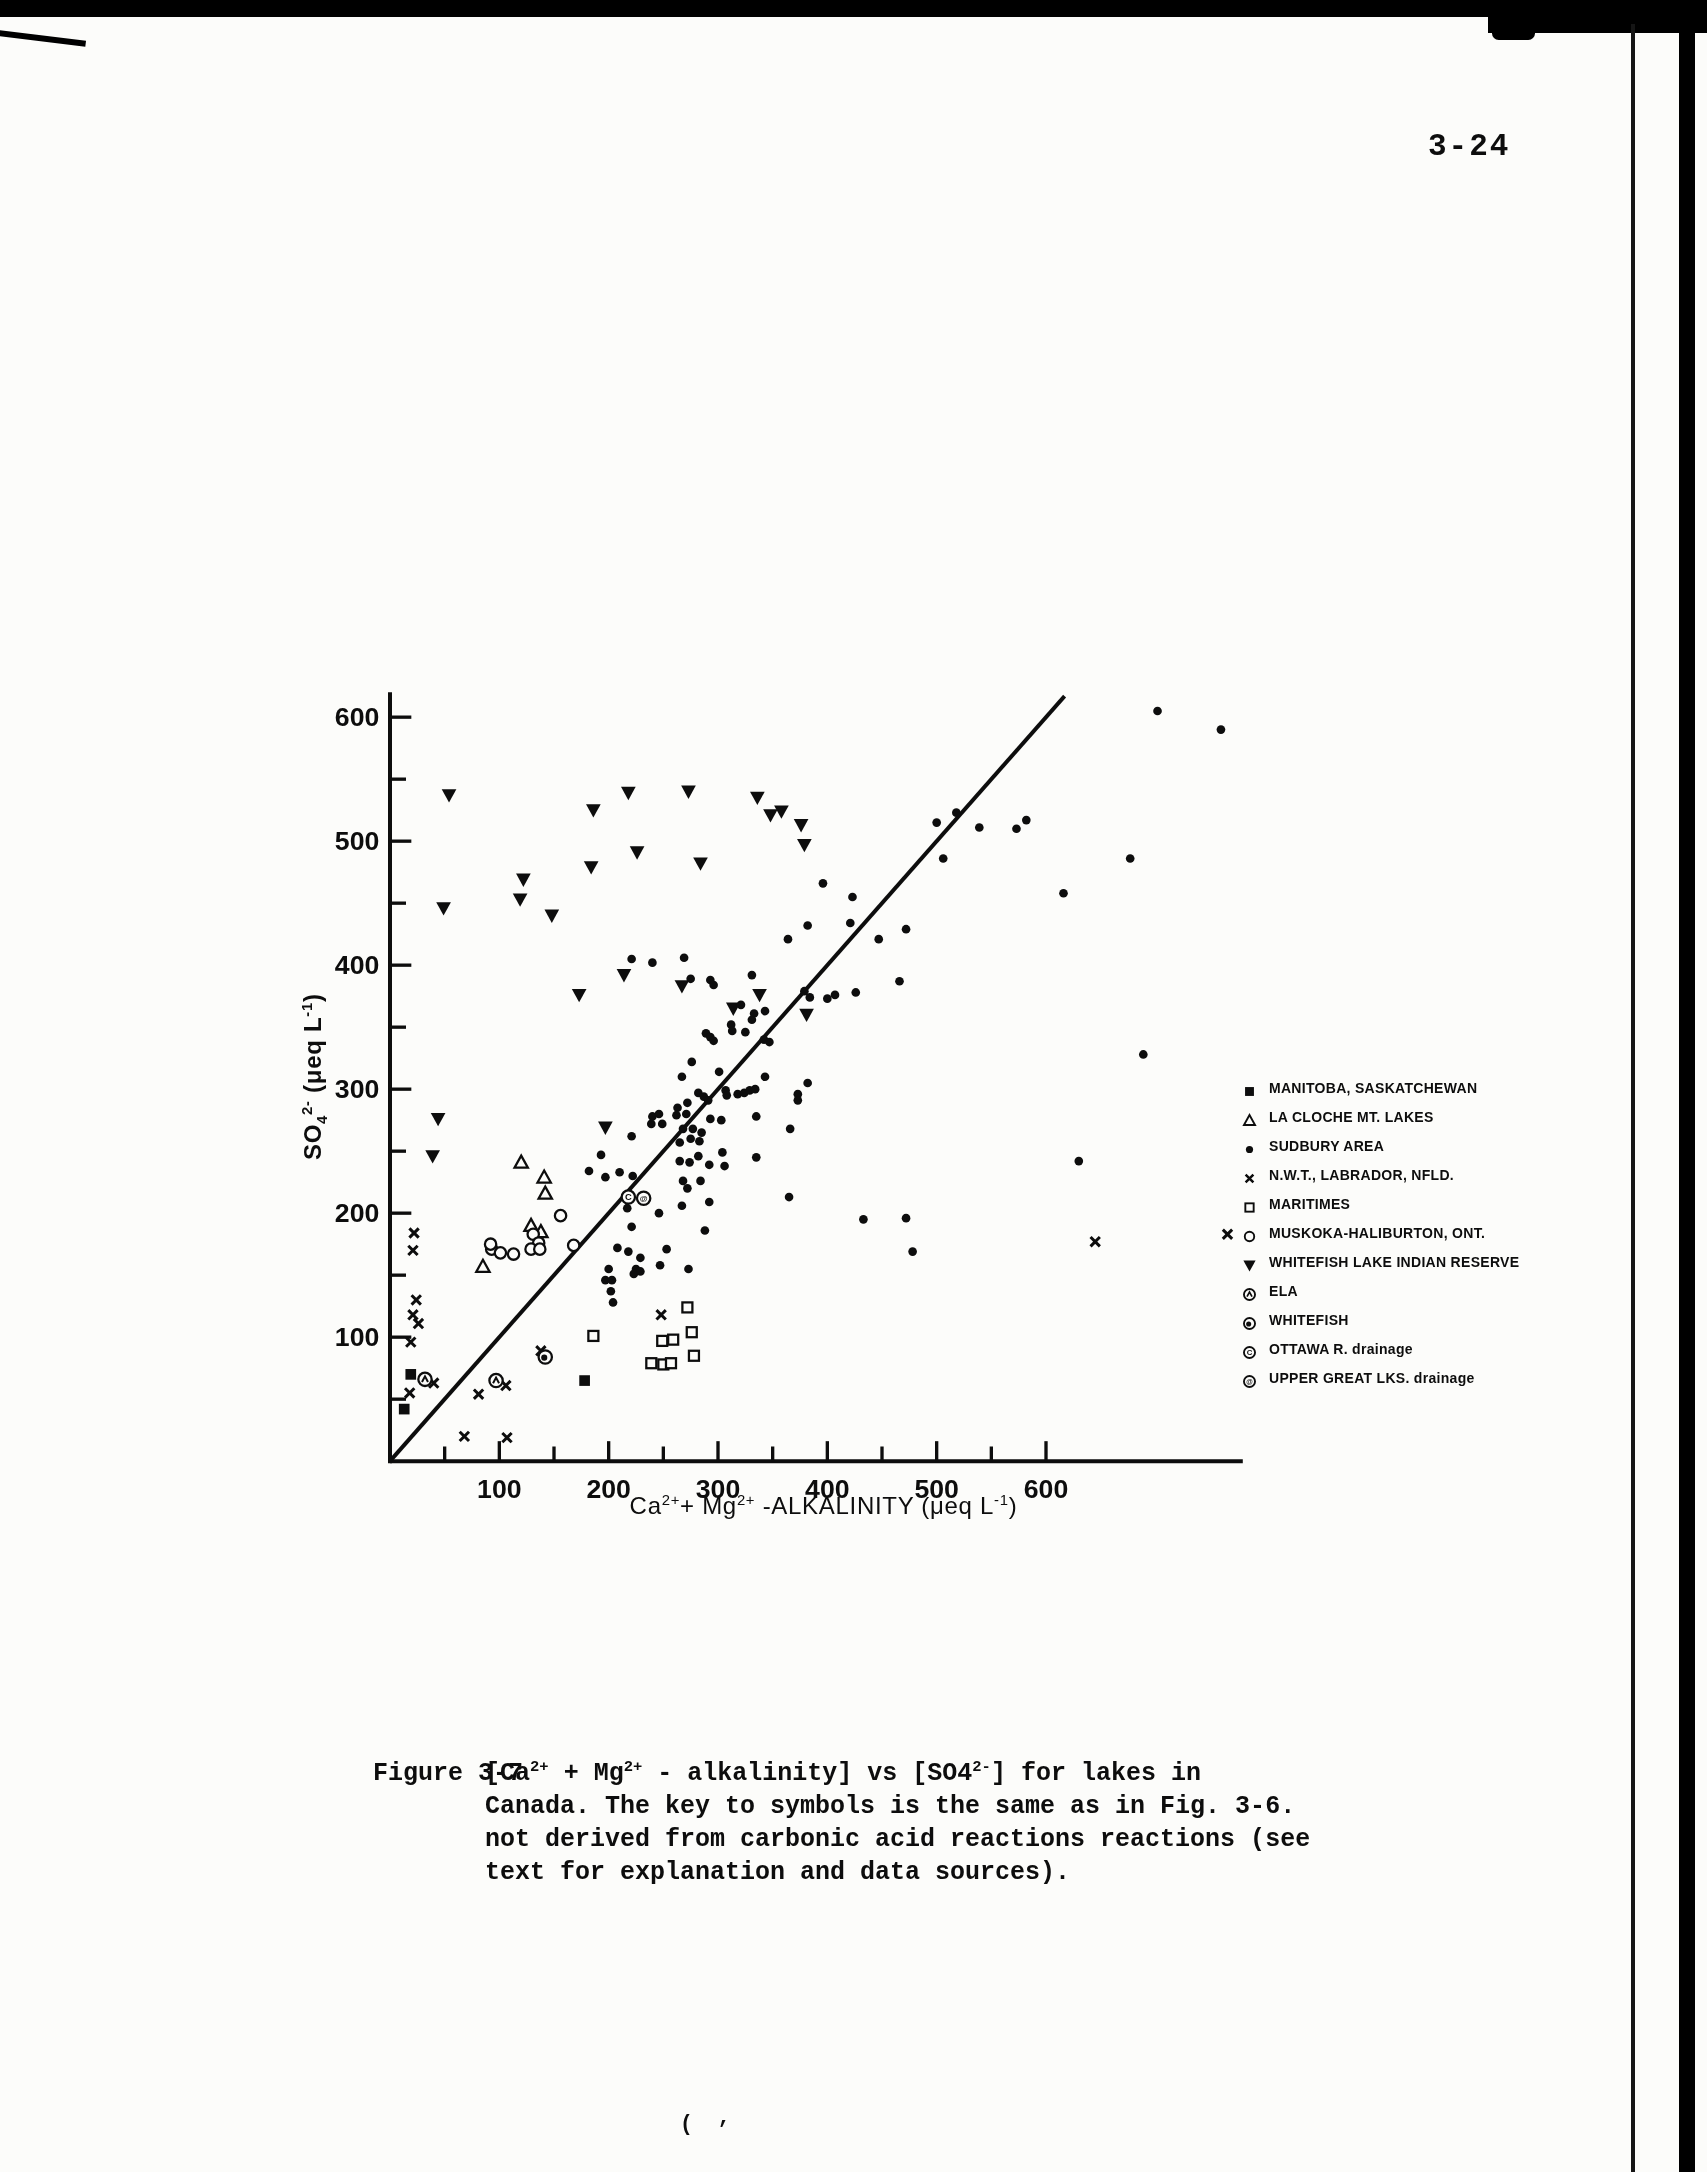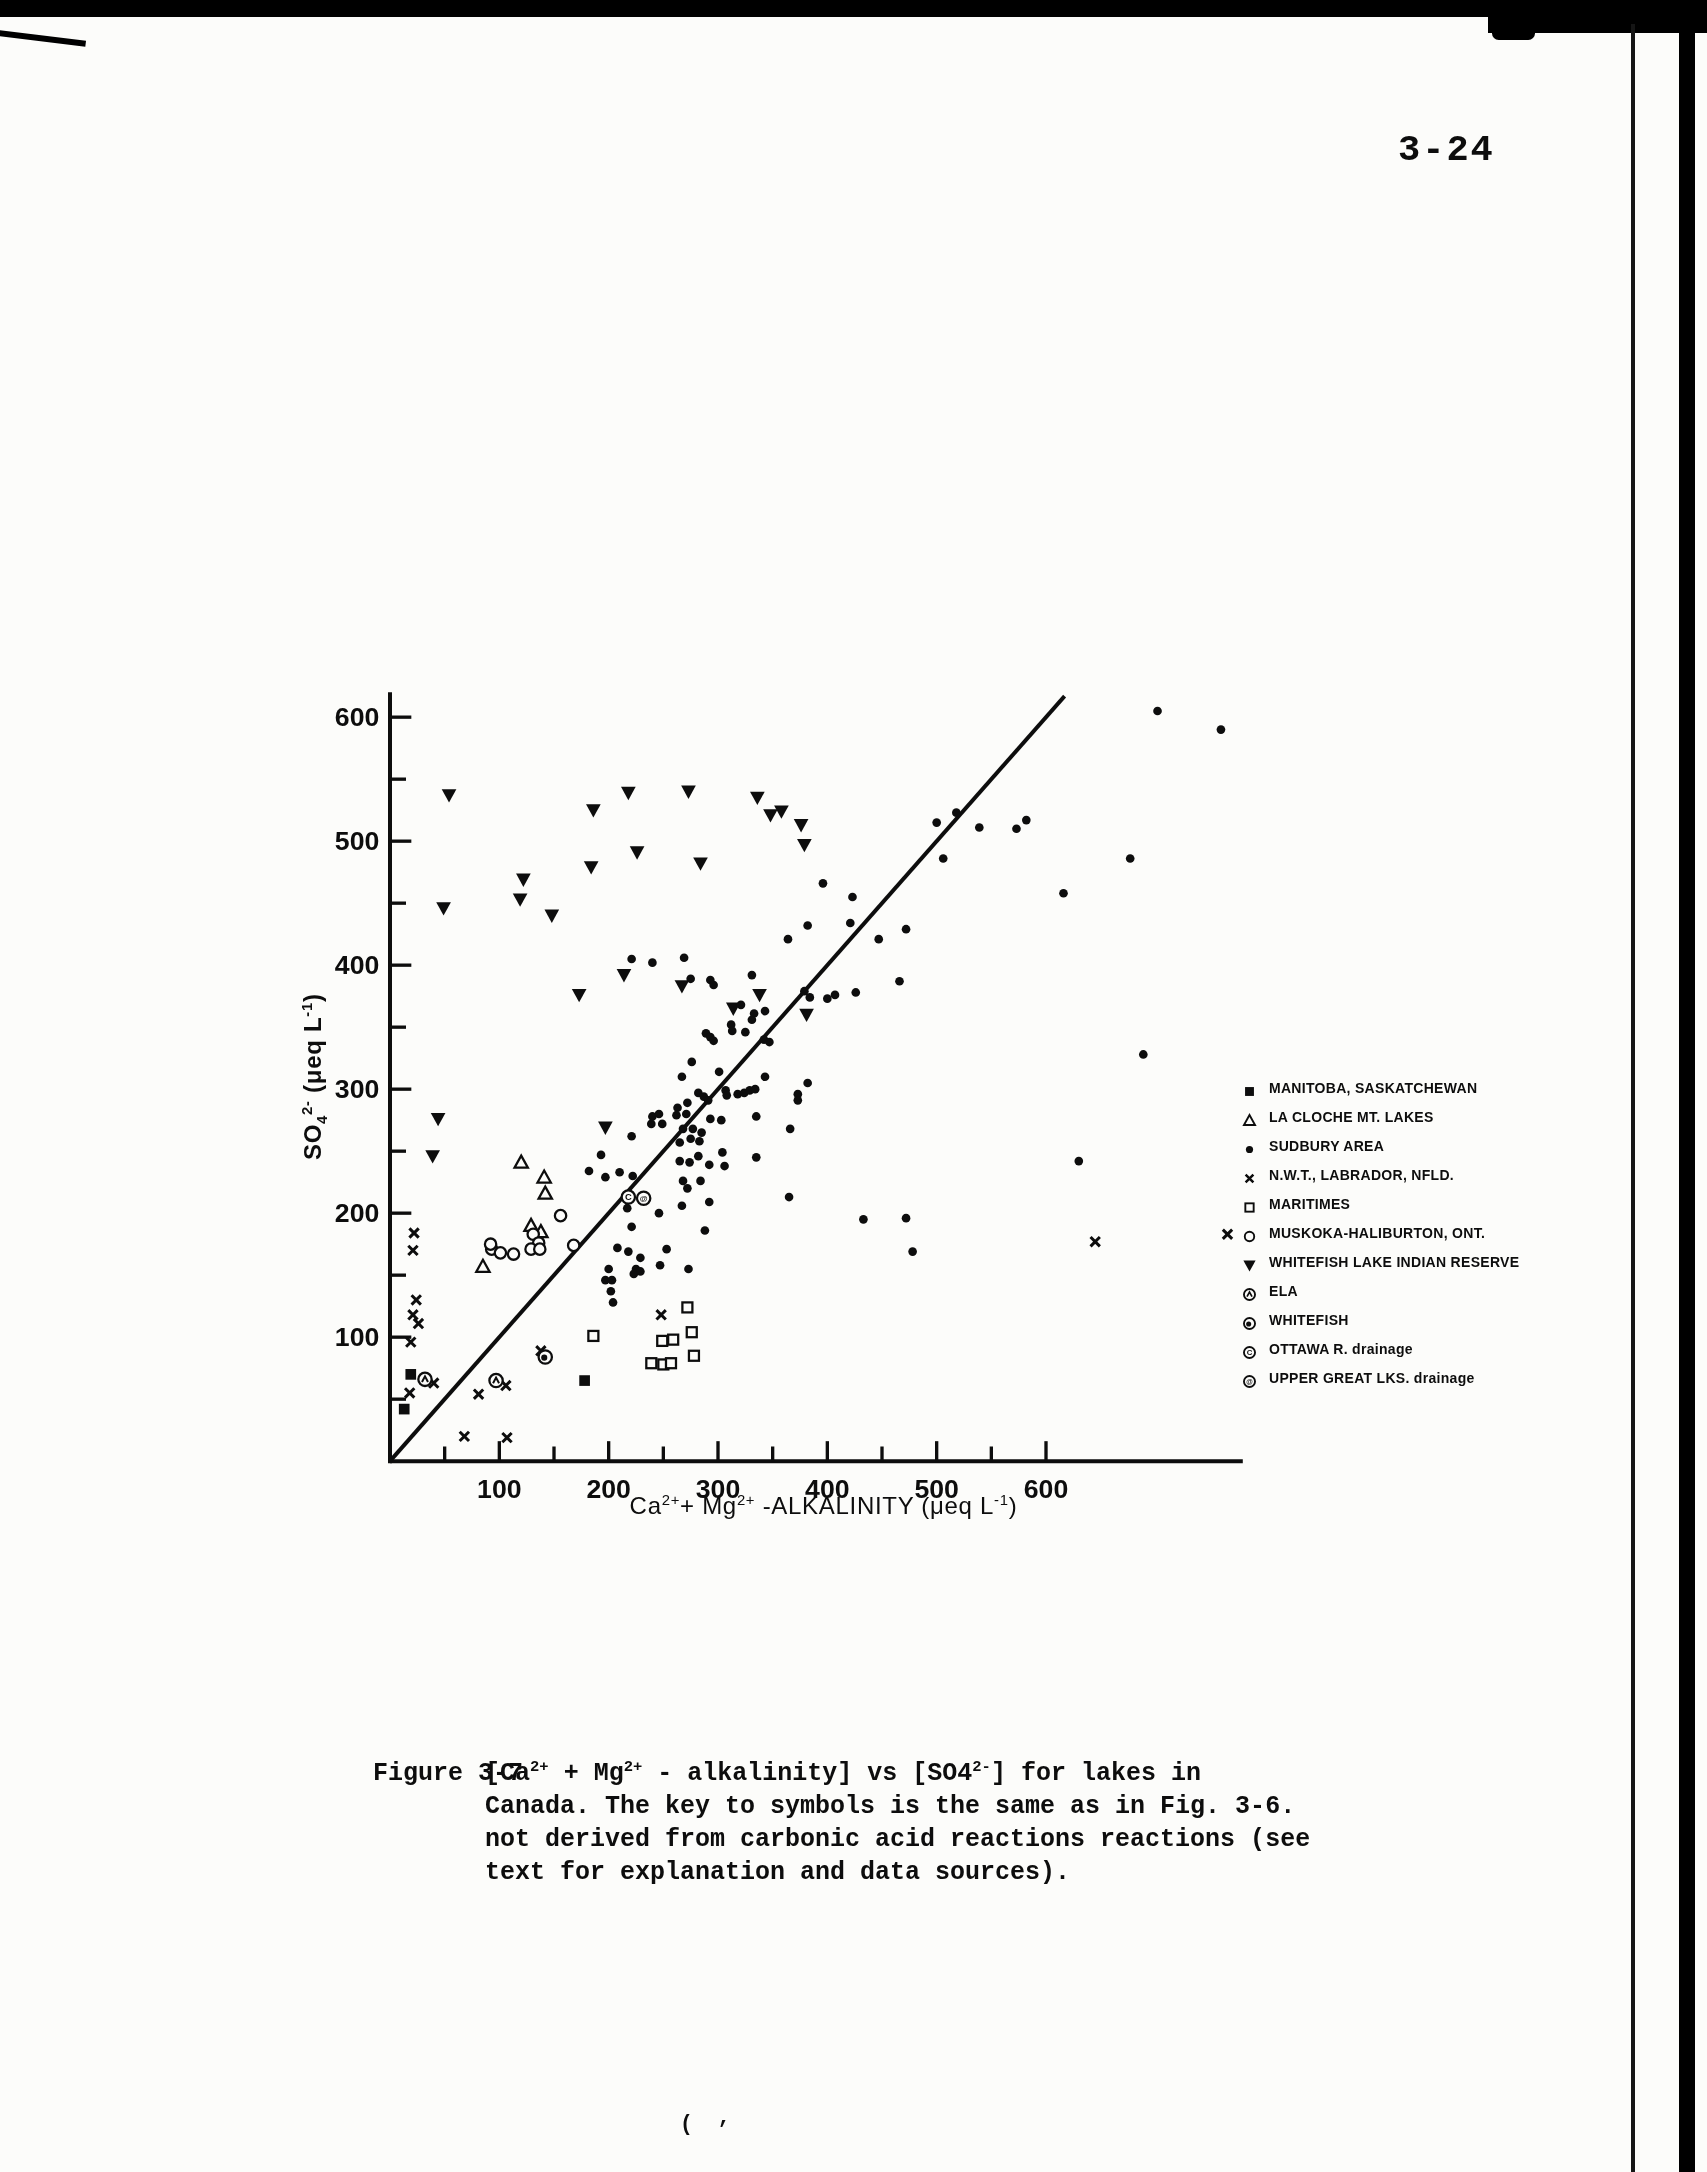--- a/index.html
+++ b/index.html
@@ -6,22 +6,22 @@
   .page{position:relative;width:1708px;height:2172px;background:#fcfcfa;overflow:hidden;
         font-family:"Liberation Sans",sans-serif;color:#0d0d0d;}
   
   .scan-top{position:absolute;left:0;top:0;width:1708px;height:17.3px;background:#000;}
   .scan-top-right{position:absolute;right:0;top:0;width:220px;height:33px;background:#000;}
   .scan-blob{position:absolute;left:1492px;top:0;width:43px;height:40px;background:#000;border-radius:0 0 6.7px 6.7px;}
   .scan-tl{position:absolute;left:-6.7px;top:35px;width:93px;height:6px;background:#000;transform:rotate(7deg);}
   .scan-right-thin{position:absolute;left:1631px;top:24px;width:4px;height:2148px;background:#151515;}
   .scan-right-thick{position:absolute;left:1679px;top:20px;width:16px;height:2152px;background:#000;}
   .scan-right-cap{position:absolute;left:1679px;top:20px;width:29px;height:6px;background:#000;}
-  .page-number{position:absolute;left:1398px;top:129px;font-family:"Liberation Mono",monospace;
-        font-size:37px;font-weight:700;letter-spacing:2px;}
+  .page-number{position:absolute;left:1428px;top:129px;font-family:"Liberation Mono",monospace;
+        font-size:31px;font-weight:700;letter-spacing:2px;}
   
   #chart{position:absolute;left:280px;top:633px;}
   .axis-title-x{position:absolute;left:477px;top:1492px;width:693px;text-align:center;
         font-size:24px;font-weight:400;letter-spacing:0.7px;}
   .axis-title-y{position:absolute;left:299px;top:1160px;width:427px;transform:rotate(-90deg);
         transform-origin:0 0;font-size:24px;font-weight:700;letter-spacing:0.7px;}
   sup,sub{font-size:62%;line-height:0;}
   
   .legend{position:absolute;left:1238px;top:1080px;}
   .legend-row{display:flex;align-items:flex-start;height:29px;white-space:nowrap;}

